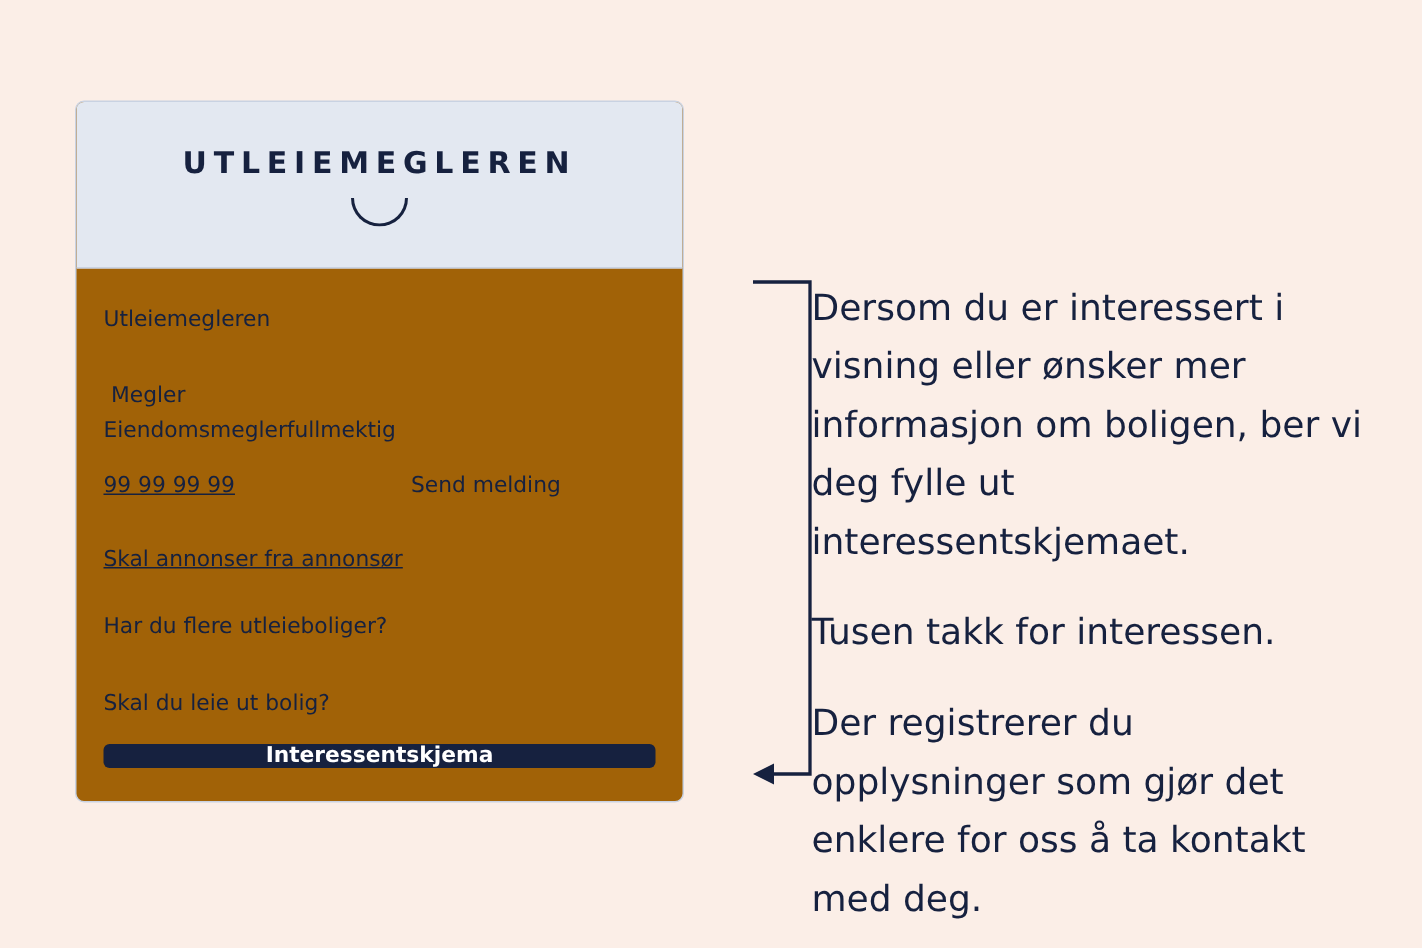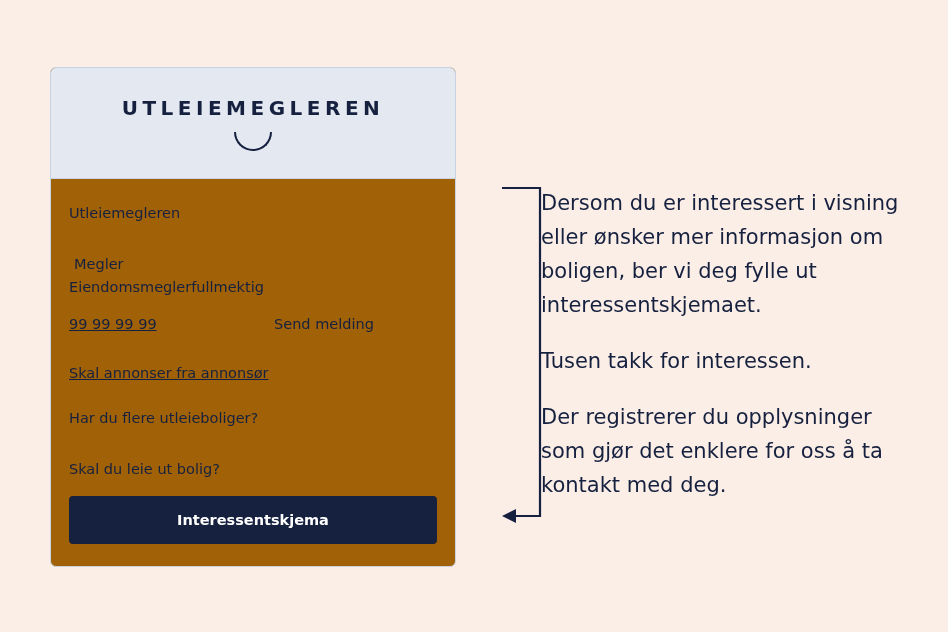--- a/index.html
+++ b/index.html
@@ -116,36 +116,36 @@
     margin-bottom: 30px;
   }
 
   #cta-button {
     display: block;
     width: 100%;
     background: #16213f;
     color: #ffffff;
     border: none;
     border-radius: 4px;
-    padding: 16px 0;
+    padding: 0 0;
     font-size: 14.5px;
     font-weight: 700;
     font-family: "DejaVu Sans", sans-serif;
     cursor: pointer;
     text-align: center;
   }
 
   
   #callout-text {
     position: absolute;
     left: 541px;
     top: 186px;
     width: 372px;
     color: #16213f;
-    font-size: 21px;
+    font-size: 24px;
     line-height: 1.62;
   }
 
   #callout-text p {
     margin: 0 0 22px 0;
   }
 
   #callout-text p:last-child {
     margin-bottom: 0;
   }

